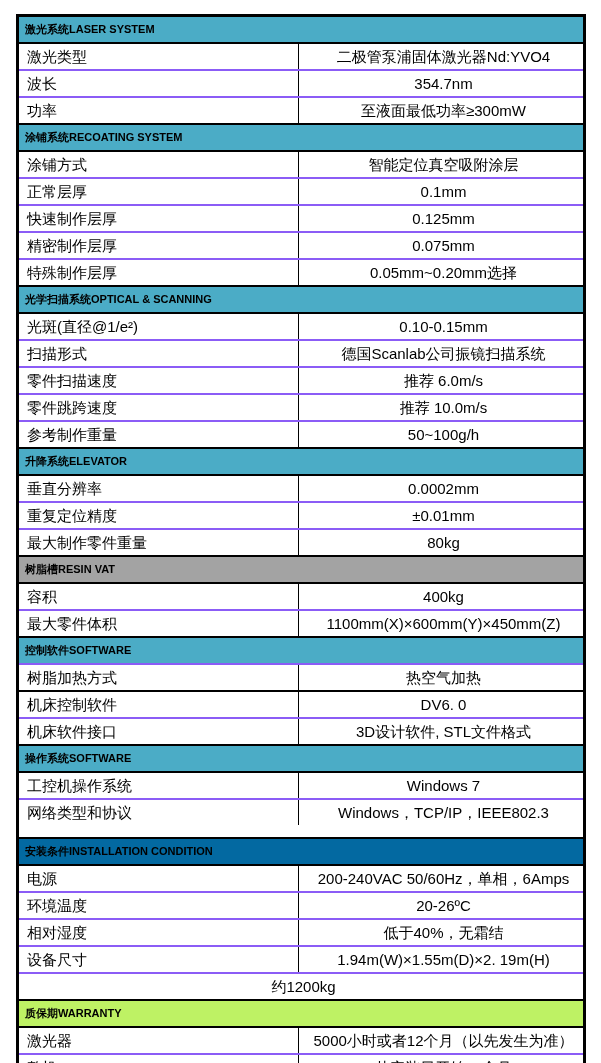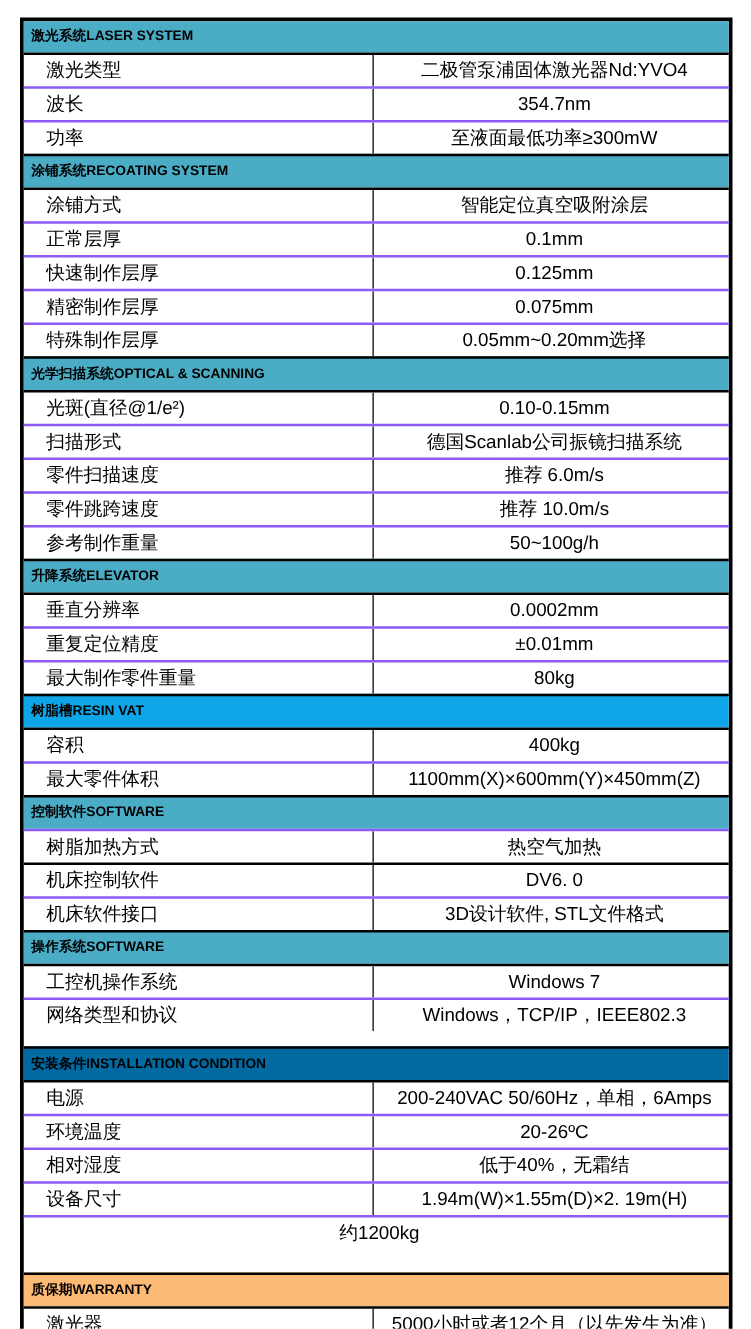--- a/index.html
+++ b/index.html
@@ -25,21 +25,21 @@
     font-size: 11px;
     padding-left: 6px;
   }
   .hdr span { white-space: nowrap; }
   .cell {
     box-sizing: border-box;
     font-size: 15px;
     white-space: nowrap;
     overflow: hidden;
   }
-  .cell.label { flex: 0 0 280px; border-right: 1px solid #000; padding-left: 18px; }
+  .cell.label { flex: 0 0 280px; border-right: 1px solid #000; padding-left: 8px; }
   .cell.value { flex: 1 1 auto; padding-left: 5px; text-align: center; }
 </style>
 </head>
 <body>
 
 <div class="page">
   <div class="spec-table" id="spec-table" style="border-color: rgb(0, 0, 0);">
       <div class="trow hdr" style="background: rgb(75, 172, 198);">
         <span>激光系统LASER SYSTEM</span>
       </div>
@@ -109,21 +109,21 @@
         <div class="cell value">0.0002mm</div>
       </div>
       <div class="trow data bt1">
         <div class="cell label">重复定位精度</div>
         <div class="cell value">±0.01mm</div>
       </div>
       <div class="trow data bt1">
         <div class="cell label">最大制作零件重量</div>
         <div class="cell value">80kg</div>
       </div>
-      <div class="trow hdr bt2" style="background: #0ea5e9; text-align: center;">
+      <div class="trow hdr bt2" style="background: #a3a3a3; text-align: center;">
         <span>树脂槽RESIN VAT</span>
       </div>
       <div class="trow data bt2">
         <div class="cell label">容积</div>
         <div class="cell value">400kg</div>
       </div>
       <div class="trow data bt1">
         <div class="cell label">最大零件体积</div>
         <div class="cell value">1100mm(X)×600mm(Y)×450mm(Z)</div>
       </div>
@@ -168,21 +168,21 @@
         <div class="cell label">相对湿度</div>
         <div class="cell value">低于40%，无霜结</div>
       </div>
       <div class="trow data bt1">
         <div class="cell label">设备尺寸</div>
         <div class="cell value">1.94m(W)×1.55m(D)×2. 19m(H)</div>
       </div>
       <div class="trow data bt1">
         <div class="cell value">约1200kg</div>
       </div>
-      <div class="trow hdr bt2" style="background: #fdba74; margin-top: 19px;">
+      <div class="trow hdr bt2" style="background: #bef264;">
         <span>质保期WARRANTY</span>
       </div>
       <div class="trow data bt2">
         <div class="cell label">激光器</div>
         <div class="cell value">5000小时或者12个月（以先发生为准）</div>
       </div>
       <div class="trow data bt1">
         <div class="cell label">整机</div>
         <div class="cell value">从安装日开始12个月</div>
       </div>

